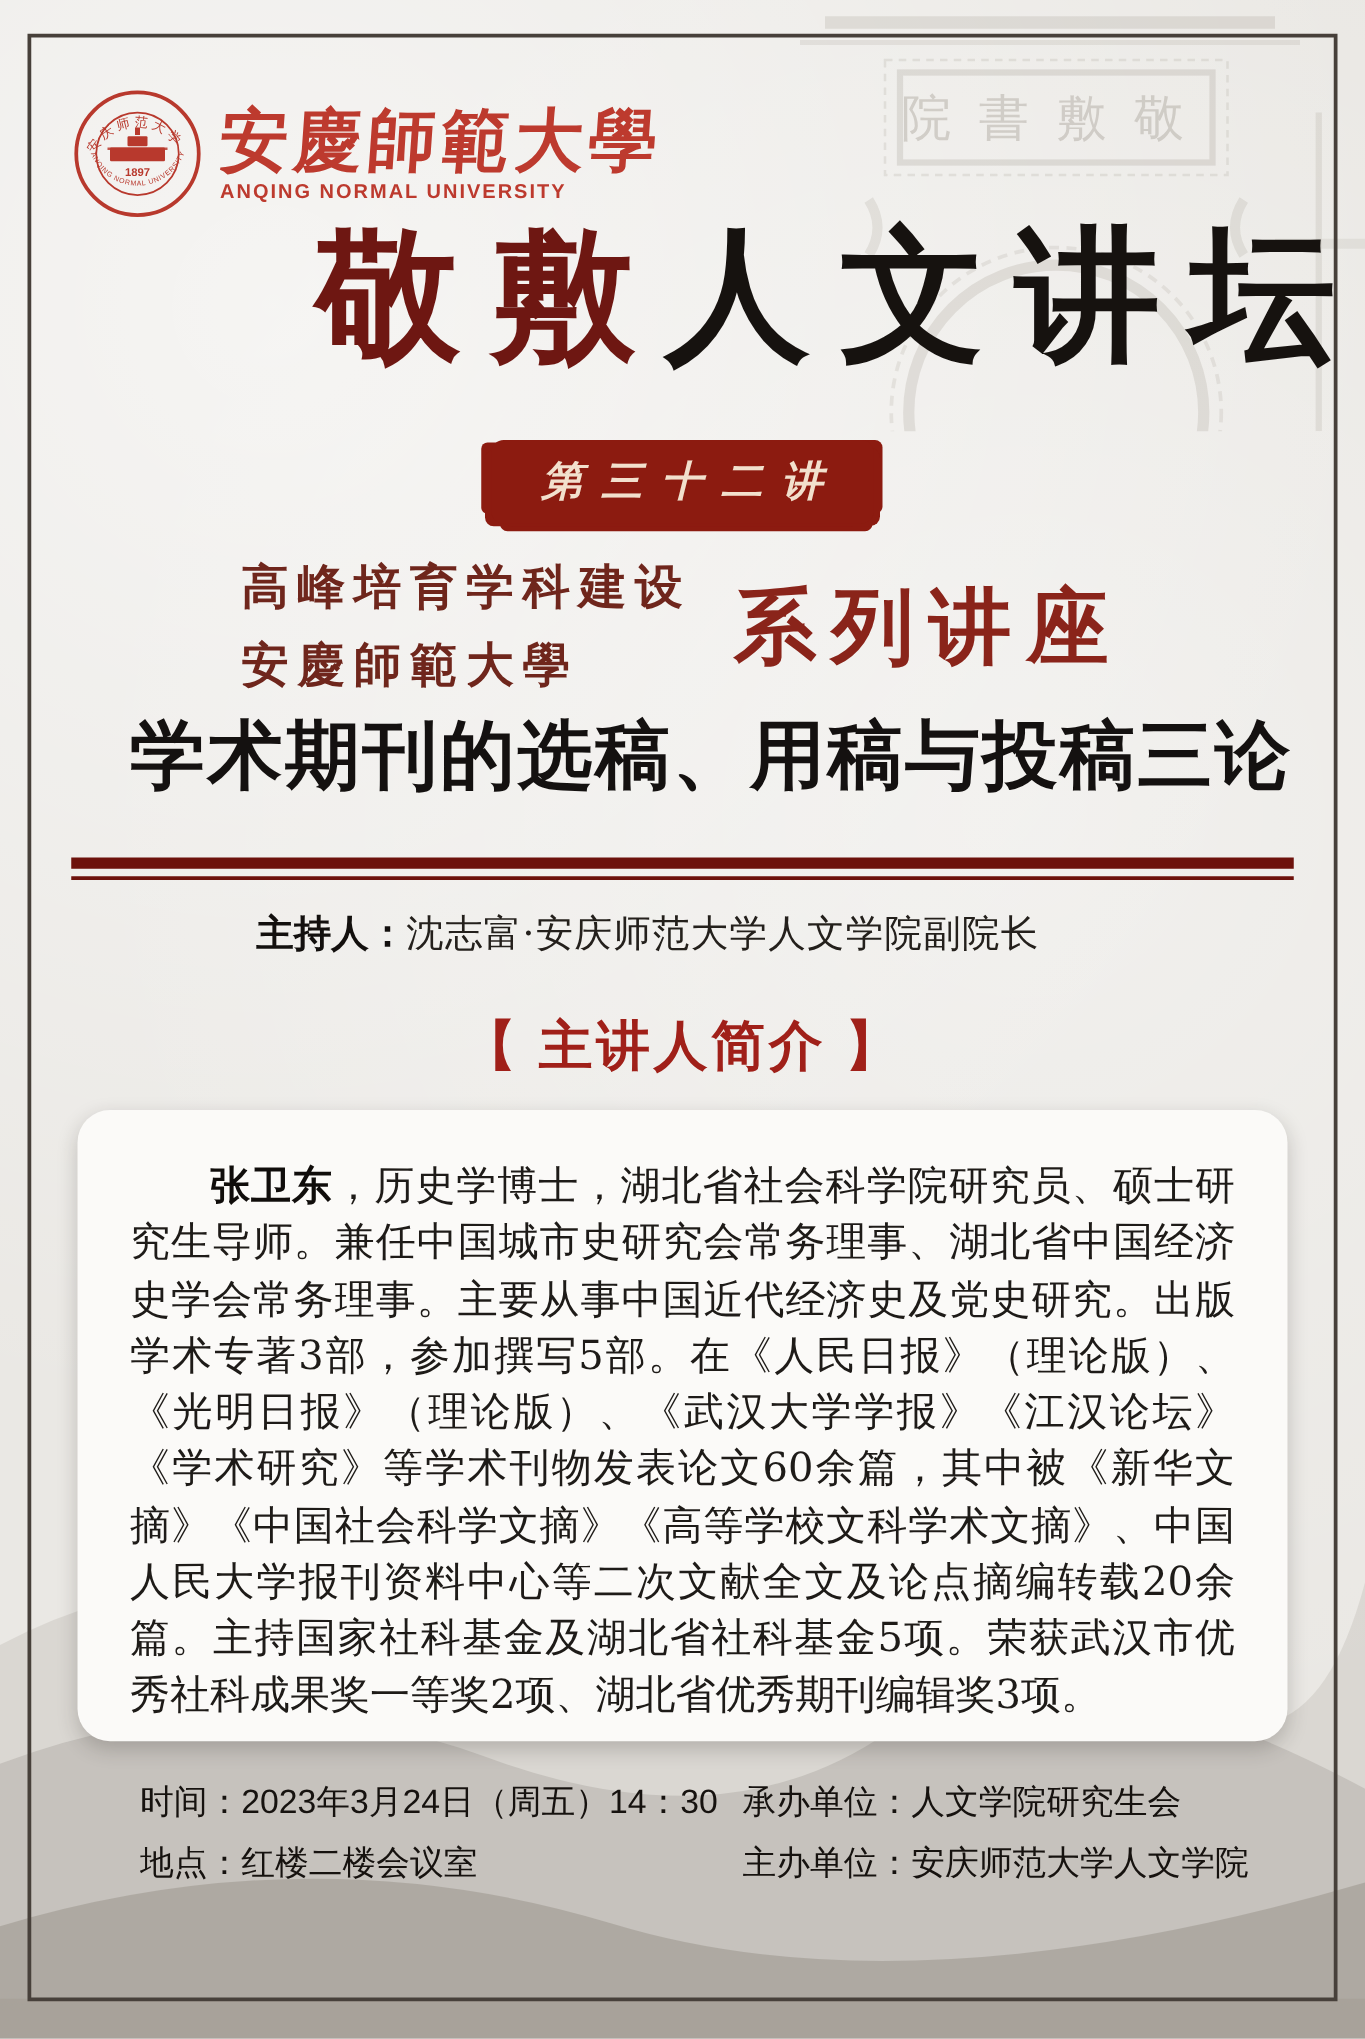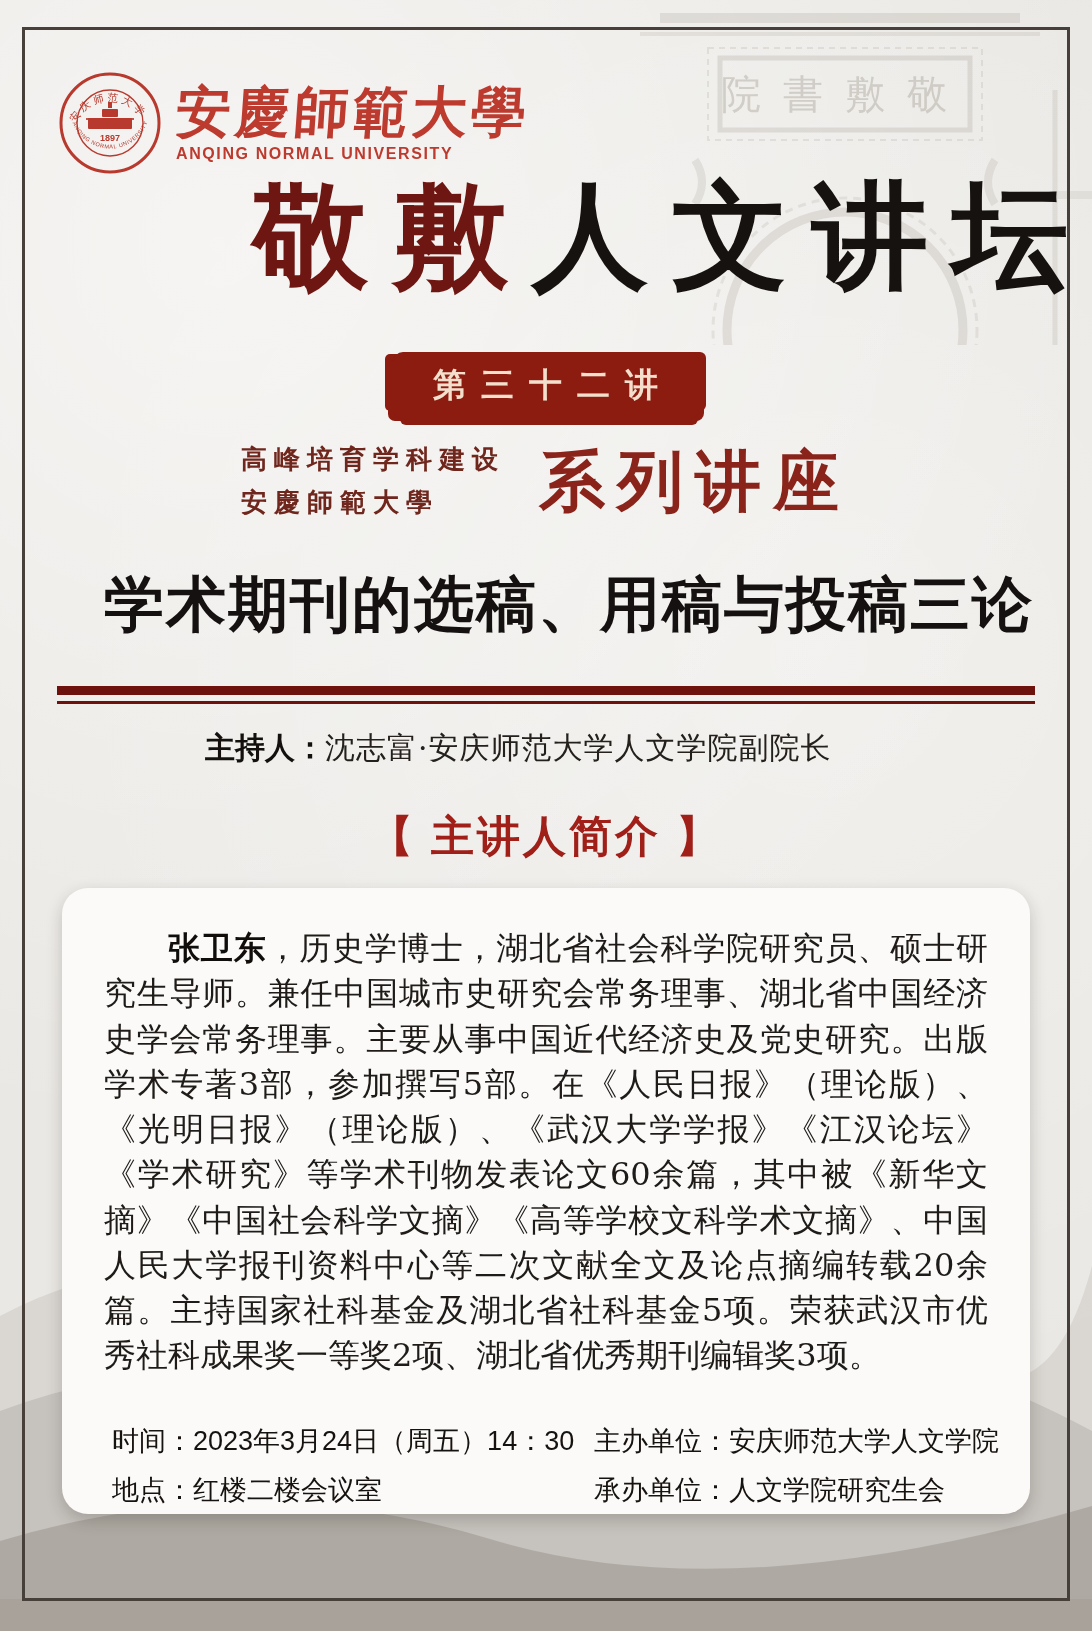--- a/index.html
+++ b/index.html
@@ -60,30 +60,31 @@
     letter-spacing:15px;
     padding:11px 26px 11px 40px;
     border-radius:10px;
     box-shadow:
       7px 4px 0 -2px #8c1b10,
       -8px 5px 0 -3px #8c1b10,
       11px -4px 0 -4px #8c1b10,
       -13px -3px 0 -5px #8c1b10,
       3px 10px 0 -4px #8c1b10;
     white-space:nowrap;
+    font-style:italic;
   }
 
   
   .series{
     left:0;top:438px;width:100%;
     display:flex;justify-content:center;align-items:center;
   }
   .series-left{
     font-family:"DejaVu Serif", serif;
-    font-size:26px;font-weight:600;color:#6f261c;
+    font-size:38px;font-weight:600;color:#6f261c;
     letter-spacing:7px;line-height:1.65;white-space:nowrap;
   }
   .series-right{
     font-family:"DejaVu Serif", serif;
     font-size:66px;font-weight:700;color:#8a241a;
     letter-spacing:12px;margin-left:34px;white-space:nowrap;line-height:1;
   }
 
   
   .lecture-title{
@@ -101,21 +102,21 @@
   .speaker-row{font-size:30px;line-height:1;margin-bottom:25px;white-space:nowrap;}
   .speaker-label{font-weight:800;color:#13100e;}
   .speaker-value{font-family:"DejaVu Serif", serif;color:#24201c;letter-spacing:1px;}
 
   
   .bio-heading{
     left:0;top:808px;width:100%;text-align:center;
     font-size:43px;font-weight:800;color:#a02019;letter-spacing:3px;
   }
   .bio-box{
-    left:62px;top:888px;width:968px;height:626px;
+    left:62px;top:888px;width:968px;height:505px;
     background:#fbfaf8;border-radius:26px;
     box-shadow:0 6px 16px rgba(40,35,30,.22);
     box-sizing:border-box;
     padding:38px 42px 30px 42px;
   }
   .bio-text{
     font-family:"DejaVu Serif", serif;
     font-size:32px;line-height:1.415;color:#1e1b18;
     text-align:justify;text-indent:2em;margin:0;
   }
@@ -216,20 +217,20 @@
   <div class="layer footer-col footer-left">
     <div class="footer-row">
       <span>时间：</span><span>2023年3月24日（周五）14：30</span>
     </div>
     <div class="footer-row">
       <span>地点：</span><span>红楼二楼会议室</span>
     </div>
   </div>
   <div class="layer footer-col footer-right">
     <div class="footer-row">
+      <span>承办单位：</span><span>人文学院研究生会</span>
+    </div>
+    <div class="footer-row">
       <span>主办单位：</span><span>安庆师范大学人文学院</span>
     </div>
-    <div class="footer-row">
-      <span>承办单位：</span><span>人文学院研究生会</span>
-    </div>
   </div>
 
 </div>
 
 </body></html>

